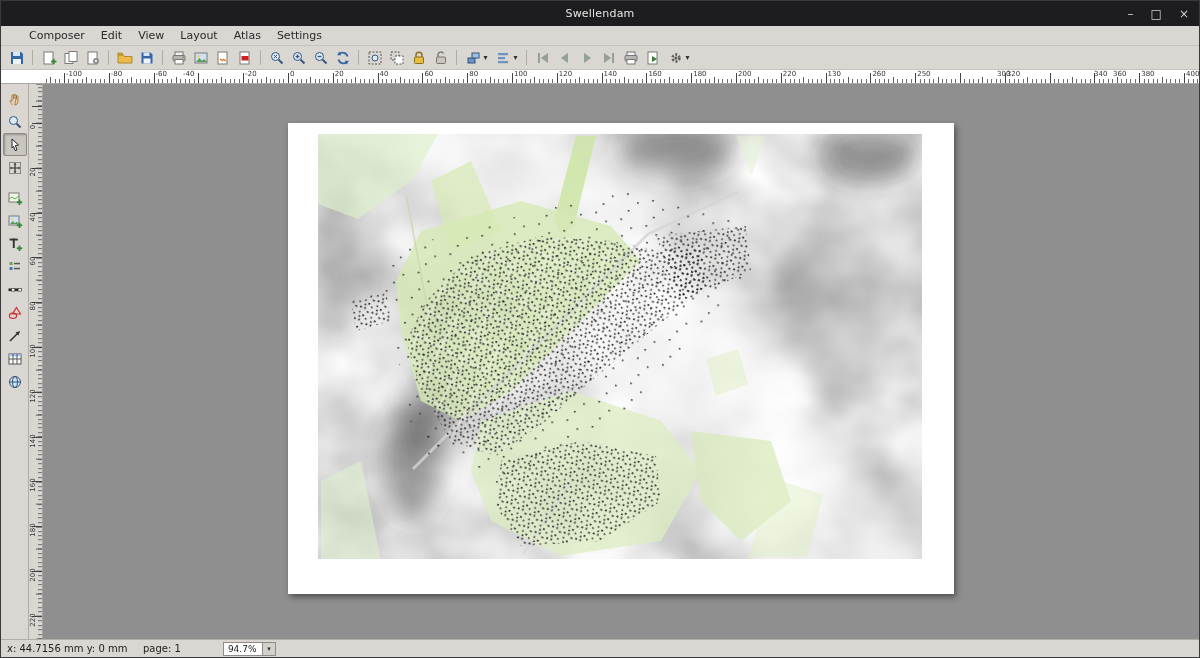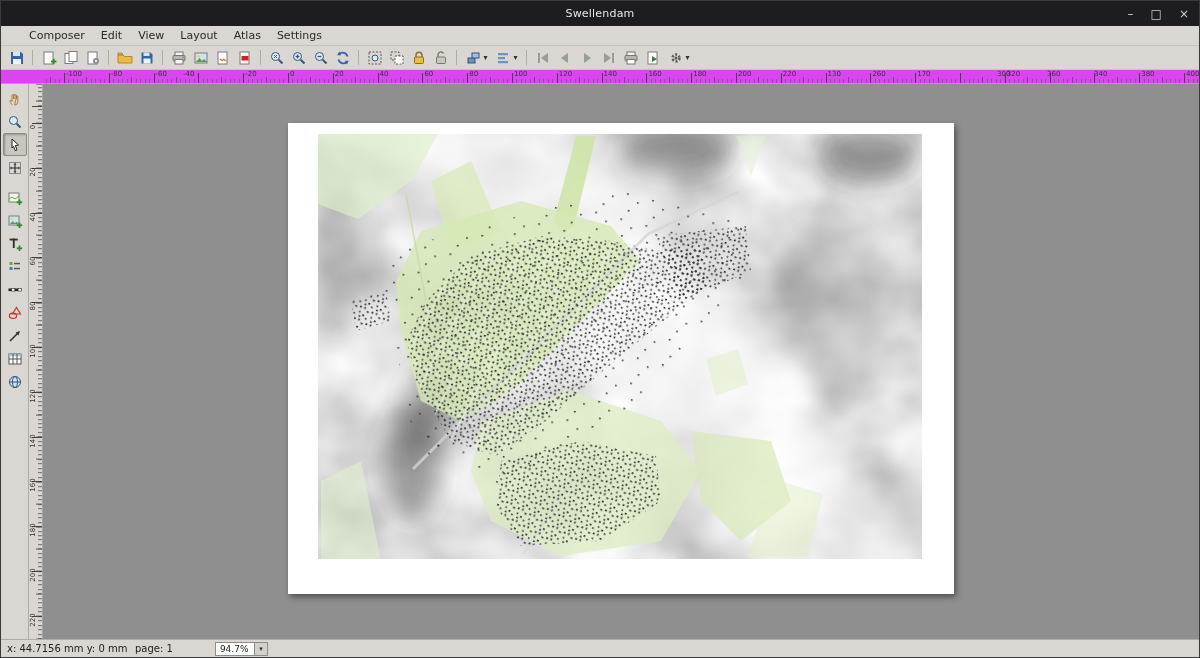--- a/index.html
+++ b/index.html
@@ -18,21 +18,21 @@
   .menu-item { padding:2px 8px; }
 
   
   .toolbar { height:24px; background:#dad6d2; display:flex; align-items:center; padding-left:5px; border-bottom:1px solid #c6c2bd; flex:0 0 24px; }
   .tbtn { height:22px; min-width:22px; display:flex; align-items:center; justify-content:center; }
   .tbtn svg { width:16px; height:16px; display:block; }
   .caret { font-size:8px; color:#333; margin-left:1px; }
   .sep { width:2px; height:15px; border-left:1px solid #b0aca6; border-right:1px solid #f0edе9; margin:0 4px; }
 
   
-  .ruler-row { height:14px; display:flex; background:#d946ef; flex:0 0 14px; }
+  .ruler-row { height:14px; display:flex; background:#ffffff; flex:0 0 14px; }
   .ruler-corner { width:42px; flex:0 0 42px; border-bottom:1px solid #a8a49f; }
   .hruler { position:relative; flex:1; border-bottom:1px solid #a8a49f; overflow:hidden; }
   .hruler .minor { position:absolute; bottom:0; left:0; right:0; height:4px;
     background:repeating-linear-gradient(to right,#6b6b6b 0 1px,transparent 1px 4.48px); background-position:3px 0; }
   .hruler .mid { position:absolute; bottom:0; left:0; right:0; height:6px;
     background:repeating-linear-gradient(to right,#5a5a5a 0 1px,transparent 1px 22.4px); background-position:21px 0; }
   .hruler .major { position:absolute; bottom:0; left:0; right:0; height:10px;
     background:repeating-linear-gradient(to right,#444 0 1px,transparent 1px 44.8px); background-position:21px 0; }
   .hlabel { position:absolute; top:0; font-size:7px; color:#333; transform:translateX(2px); white-space:nowrap; }
 
@@ -54,21 +54,21 @@
   .vlabel { position:absolute; left:-11px; width:30px; text-align:center; font-size:7px; color:#333; transform:rotate(-90deg); }
 
   .canvas { flex:1; position:relative; background:#8f8f8f; overflow:hidden; }
   .page { position:absolute; left:245px; top:39px; width:666px; height:471px; background:#ffffff; box-shadow:2px 3px 6px rgba(0,0,0,.45); }
   .map-item { position:absolute; left:30px; top:11px; width:604px; height:425px; overflow:hidden; }
   .map-item svg { display:block; }
 
   
   .statusbar { height:18px; flex:0 0 18px; background:#dad6d2; border-top:1px solid #b0aca6; display:flex; align-items:center; font-size:10px; color:#222; padding-left:6px; }
   .coords { width:128px; }
-  .pagelabel { }
+  .pagelabel { margin-left:8px; }
   .combo { margin-left:42px; width:53px; height:14px; background:#fff; border:1px solid #8f8b86; display:flex; align-items:center; font-size:9px; }
   .combo .val { flex:1; padding-left:4px; }
   .combo .arrow { width:13px; height:100%; background:#d4d0cb; border-left:1px solid #8f8b86; display:flex; align-items:center; justify-content:center; font-size:7px; color:#333; }
 </style>
 </head>
 <body>
 
 <div class="window">
 
   <div class="titlebar">
@@ -295,25 +295,25 @@
         <span class="hlabel" style="left: 424.2px;">80</span>
         <span class="hlabel" style="left: 469px;">100</span>
         <span class="hlabel" style="left: 513.8px;">120</span>
         <span class="hlabel" style="left: 558.6px;">140</span>
         <span class="hlabel" style="left: 603.4px;">160</span>
         <span class="hlabel" style="left: 648.2px;">180</span>
         <span class="hlabel" style="left: 693px;">200</span>
         <span class="hlabel" style="left: 737.8px;">220</span>
         <span class="hlabel" style="left: 782.6px;">130</span>
         <span class="hlabel" style="left: 827.4px; text-align: right;">260</span>
-        <span class="hlabel" style="left: 872.2px;">170</span>
+        <span class="hlabel" style="left: 872.2px;">250</span>
         <span class="hlabel" style="left: 952px;">300</span>
         <span class="hlabel" style="left: 961.8px;">320</span>
         <span class="hlabel" style="left: 1049px; text-align: right;">340</span>
-        <span class="hlabel" style="left: 1002px; text-align: right;">360</span>
+        <span class="hlabel" style="left: 1068px; text-align: right;">360</span>
         <span class="hlabel" style="left: 1096.2px;">380</span>
         <span class="hlabel" style="left: 1141px;">400</span>
       </div>
   </div>
 
   <div class="main">
 
     <div class="tools">
       <span class="tool">
           <svg viewBox="0 0 16 16">

